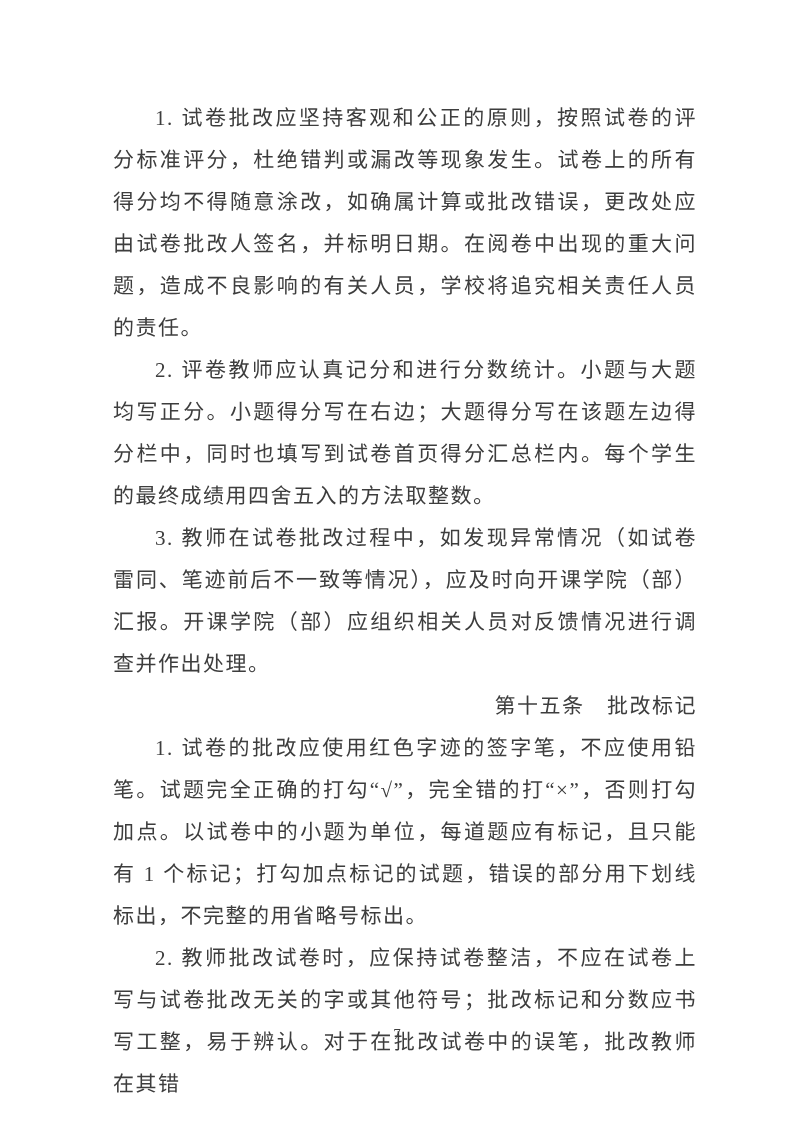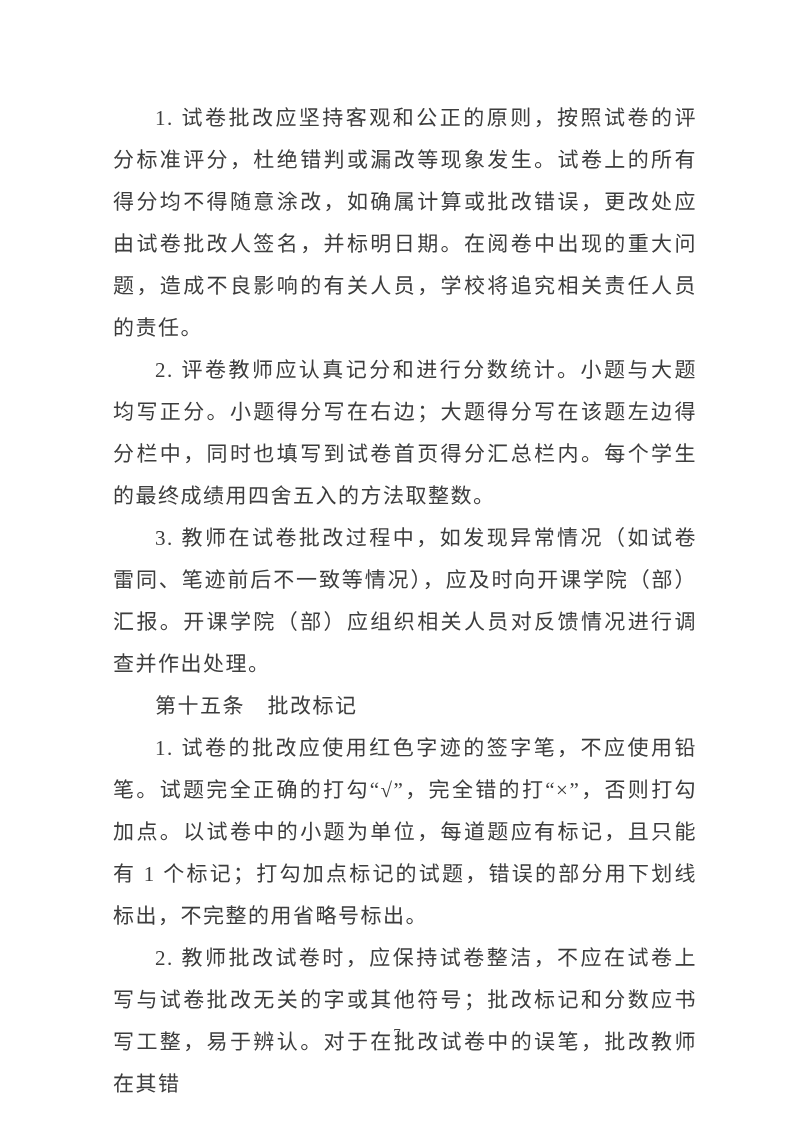--- a/index.html
+++ b/index.html
@@ -33,21 +33,21 @@
     padding: 0;
     font-size: 21px;
     line-height: 42px;
     letter-spacing: 1.5px;
     font-weight: normal;
     text-indent: 2em;
     text-align: justify;
     word-break: break-all;
   }
   .heading {
-    text-align: left;
+    text-align: right;
   }
   
   .page-footer {
     position: absolute;
     left: 0;
     right: 0;
     top: 1022px;
     height: 24px;
     text-align: center;
   }

